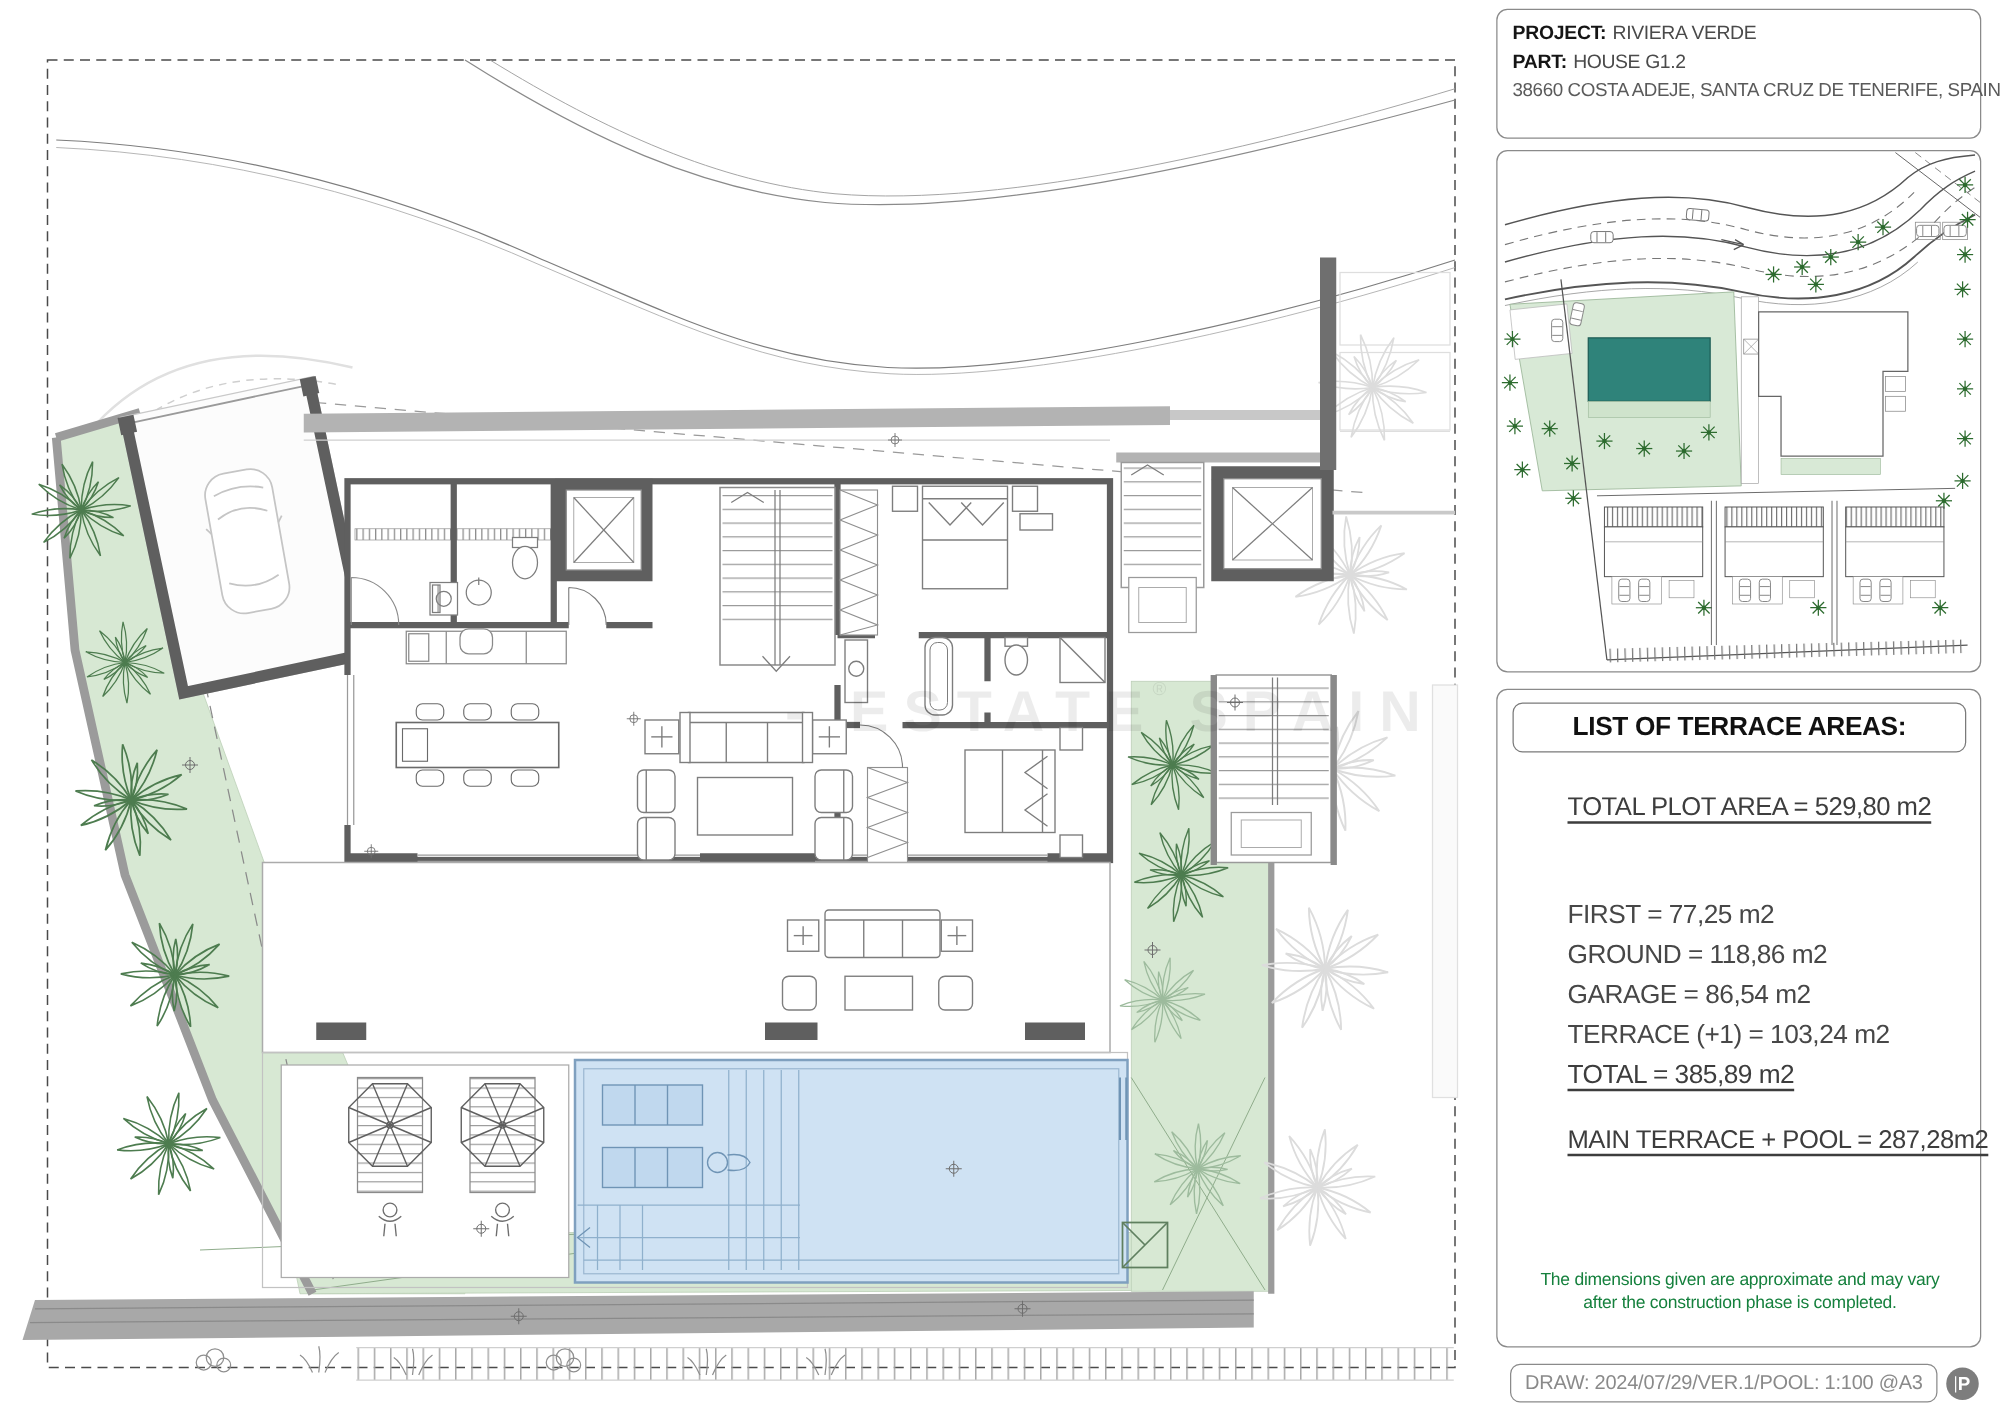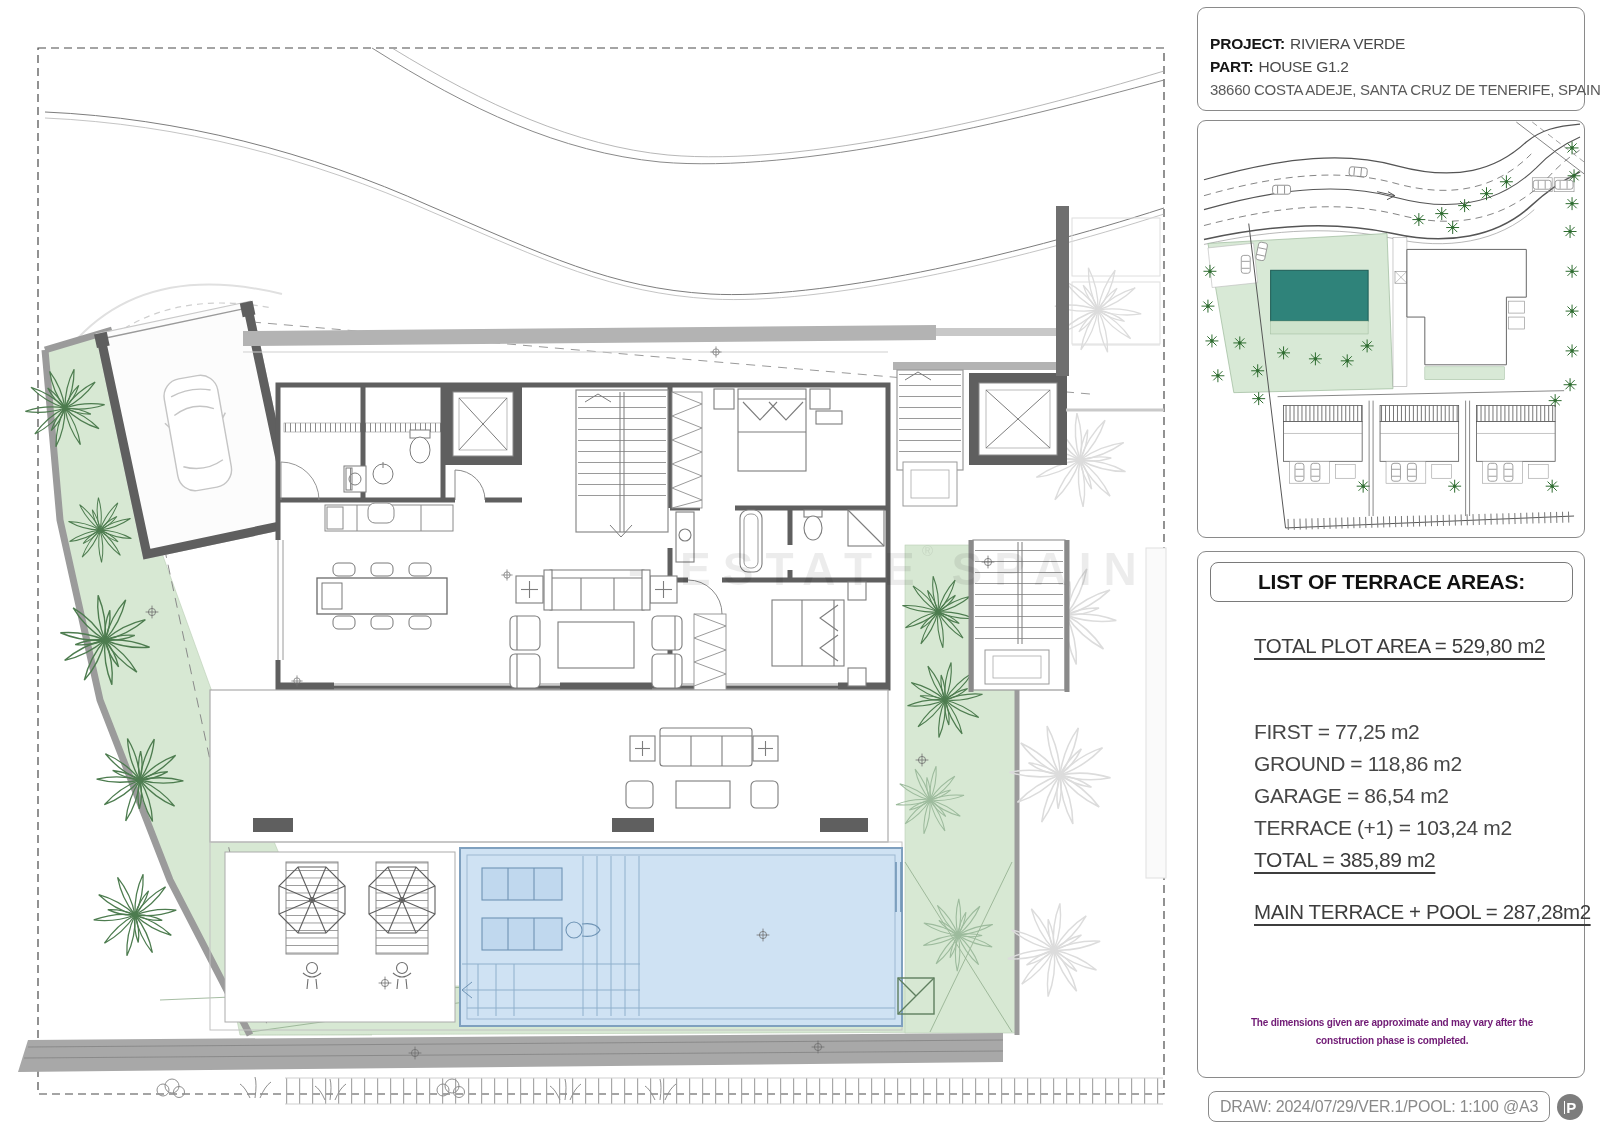--- a/index.html
+++ b/index.html
@@ -1,31 +1,31 @@
 <!DOCTYPE html>
 <html><head>
 <meta charset="utf-8">
 <style>
   html,body{margin:0;padding:0;background:#fff;}
   body{width:1600px;height:1131px;position:relative;font-family:"Liberation Sans",sans-serif;overflow:hidden;}
   .abs{position:absolute;}
   
   .panel-box{position:absolute;left:1197px;width:388px;border:1.6px solid #8a8a8a;border-radius:9px;background:#fff;box-sizing:border-box;}
-  #info-box{top:7px;height:104px;padding:24px 12px;}
+  #info-box{top:7px;height:104px;padding:7px 12px;}
   #info-box .line{font-size:15.5px;line-height:23px;letter-spacing:-.3px;color:#4a4a4a;white-space:nowrap;}
   #info-box b{color:#151515;letter-spacing:-.2px;margin-right:5px;}
   #info-box .addr2{color:#5a5a5a;font-size:15px;}
   #map-box{top:120px;height:418px;overflow:hidden;}
   #areas-box{top:551px;height:527px;}
   .areas-title-box{position:absolute;left:12px;top:10px;width:361px;height:38px;border:1.6px solid #7a7a7a;border-radius:8px;display:flex;align-items:center;justify-content:center;}
   .areas-title-box span{font-weight:bold;font-size:21px;letter-spacing:-.3px;color:#111;}
   .aline{position:absolute;left:56px;font-size:21px;letter-spacing:-.4px;color:#474747;white-space:nowrap;}
   .aline.u{text-decoration:underline;text-underline-offset:5px;color:#3d3d3d;}
   .aline.big{font-size:20.5px;}
-  .note{position:absolute;left:34px;top:462px;width:320px;text-align:center;font-size:10px;line-height:18px;color:#701a75;letter-spacing:-.2px;font-weight:bold;}
+  .note{position:absolute;left:34px;top:462px;width:320px;text-align:center;font-size:14px;line-height:18px;color:#15803d;letter-spacing:-.2px;}
   #footer-bar{position:absolute;left:1208px;top:1091px;width:342px;height:31px;border:1.6px solid #8a8a8a;border-radius:8px;box-sizing:border-box;display:flex;align-items:center;justify-content:space-between;padding:0 11px;}
   #footer-bar span{font-size:16px;color:#8a8a8a;letter-spacing:-.2px;white-space:nowrap;}
   #logo{position:absolute;left:1557px;top:1094px;width:26px;height:26px;border-radius:50%;background:#7d7d7d;color:#fff;display:flex;align-items:center;justify-content:center;font-weight:bold;font-size:15px;}
   #logo i{font-style:normal;border-left:1.6px solid #fff;padding-left:1.5px;line-height:13px;}
 </style>
 </head>
 <body>
 
 <svg class="abs" style="left:0;top:0" width="1175" height="1131" viewBox="0 0 1175 1131">
   <defs>

